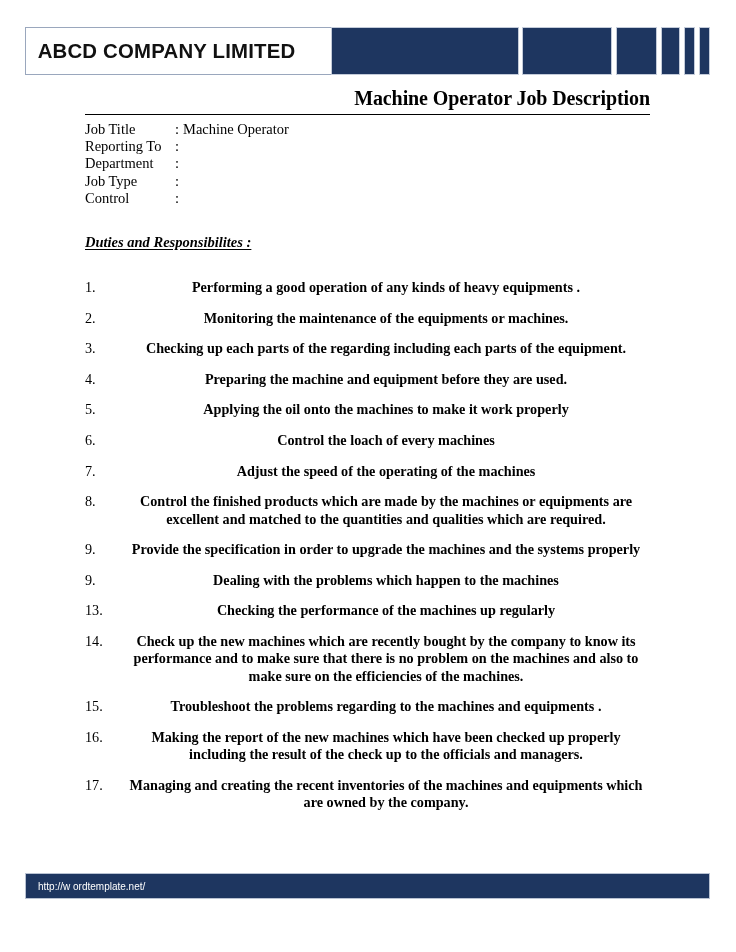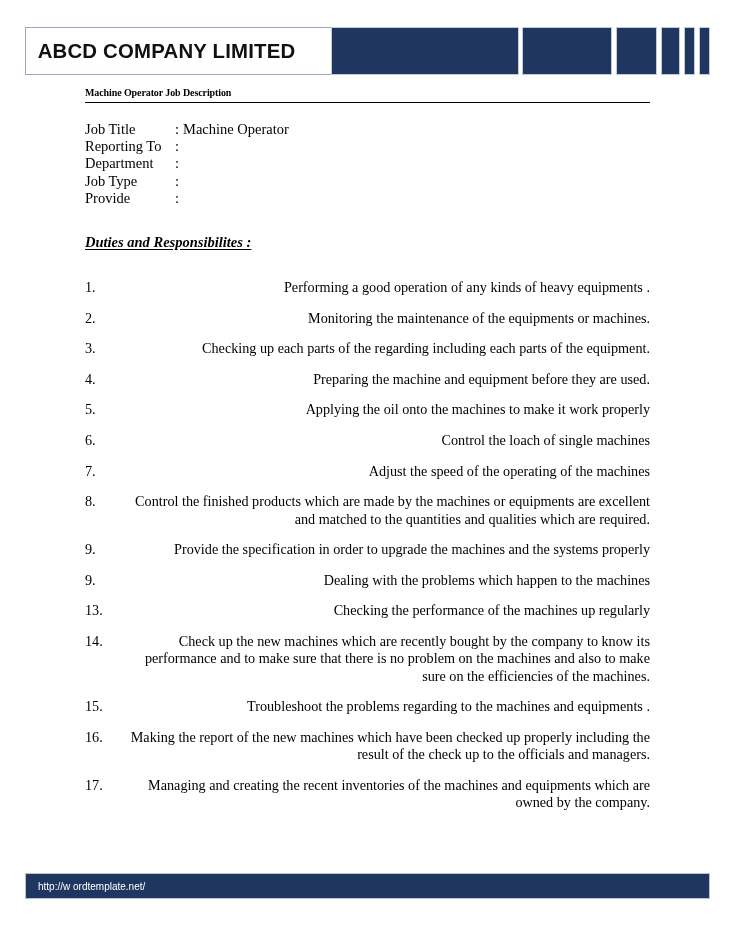--- a/index.html
+++ b/index.html
@@ -71,24 +71,25 @@
   
   .doc-title-wrap {
     position: absolute;
     left: 85px;
     top: 87px;
     width: 565px;
   }
   .doc-title {
     font-family: "Liberation Serif", serif;
     font-weight: bold;
-    font-size: 10px;
+    font-size: 20px;
     letter-spacing: -0.1px;
     padding-bottom: 4px;
     white-space: nowrap;
+    text-align: right;
   }
   .title-rule {
     height: 1px;
     background: #000000;
     width: 100%;
   }
 
   
   .meta {
     position: absolute;
@@ -139,21 +140,22 @@
     align-items: flex-start;
     margin-bottom: 13.2px;
     line-height: 17.4px;
   }
   .duty-num {
     width: 37px;
     flex: 0 0 37px;
   }
   .duty-text {
     flex: 1 1 auto;
-    text-align: right;
+    text-align: center;
+    font-weight: bold;
   }
 
   
   .footer-bar {
     position: absolute;
     left: 25px;
     top: 873px;
     width: 685px;
     height: 26px;
     background: #1e3660;
@@ -207,21 +209,21 @@
       <span class="meta-label">Department</span>
       <span class="meta-colon">:</span>
       <span class="meta-value"></span>
     </div>
     <div class="meta-row">
       <span class="meta-label">Job Type</span>
       <span class="meta-colon">:</span>
       <span class="meta-value"></span>
     </div>
     <div class="meta-row">
-      <span class="meta-label">Provide</span>
+      <span class="meta-label">Control</span>
       <span class="meta-colon">:</span>
       <span class="meta-value"></span>
     </div>
   </div>
 
   <div class="section-heading">Duties and Responsibilites :</div>
 
   <div class="duties">
     <div class="duty">
       <span class="duty-num">1.</span>
@@ -238,21 +240,21 @@
     <div class="duty">
       <span class="duty-num">4.</span>
       <span class="duty-text">Preparing the machine and equipment before they are used.</span>
     </div>
     <div class="duty">
       <span class="duty-num">5.</span>
       <span class="duty-text">Applying the oil onto the machines to make it work properly</span>
     </div>
     <div class="duty">
       <span class="duty-num">6.</span>
-      <span class="duty-text">Control the loach of single machines</span>
+      <span class="duty-text">Control the loach of every machines</span>
     </div>
     <div class="duty">
       <span class="duty-num">7.</span>
       <span class="duty-text">Adjust the speed of the operating of the machines</span>
     </div>
     <div class="duty">
       <span class="duty-num">8.</span>
       <span class="duty-text">Control the finished products which are made by the machines or    equipments  are excellent and matched to the quantities and qualities which are required.</span>
     </div>
     <div class="duty">

